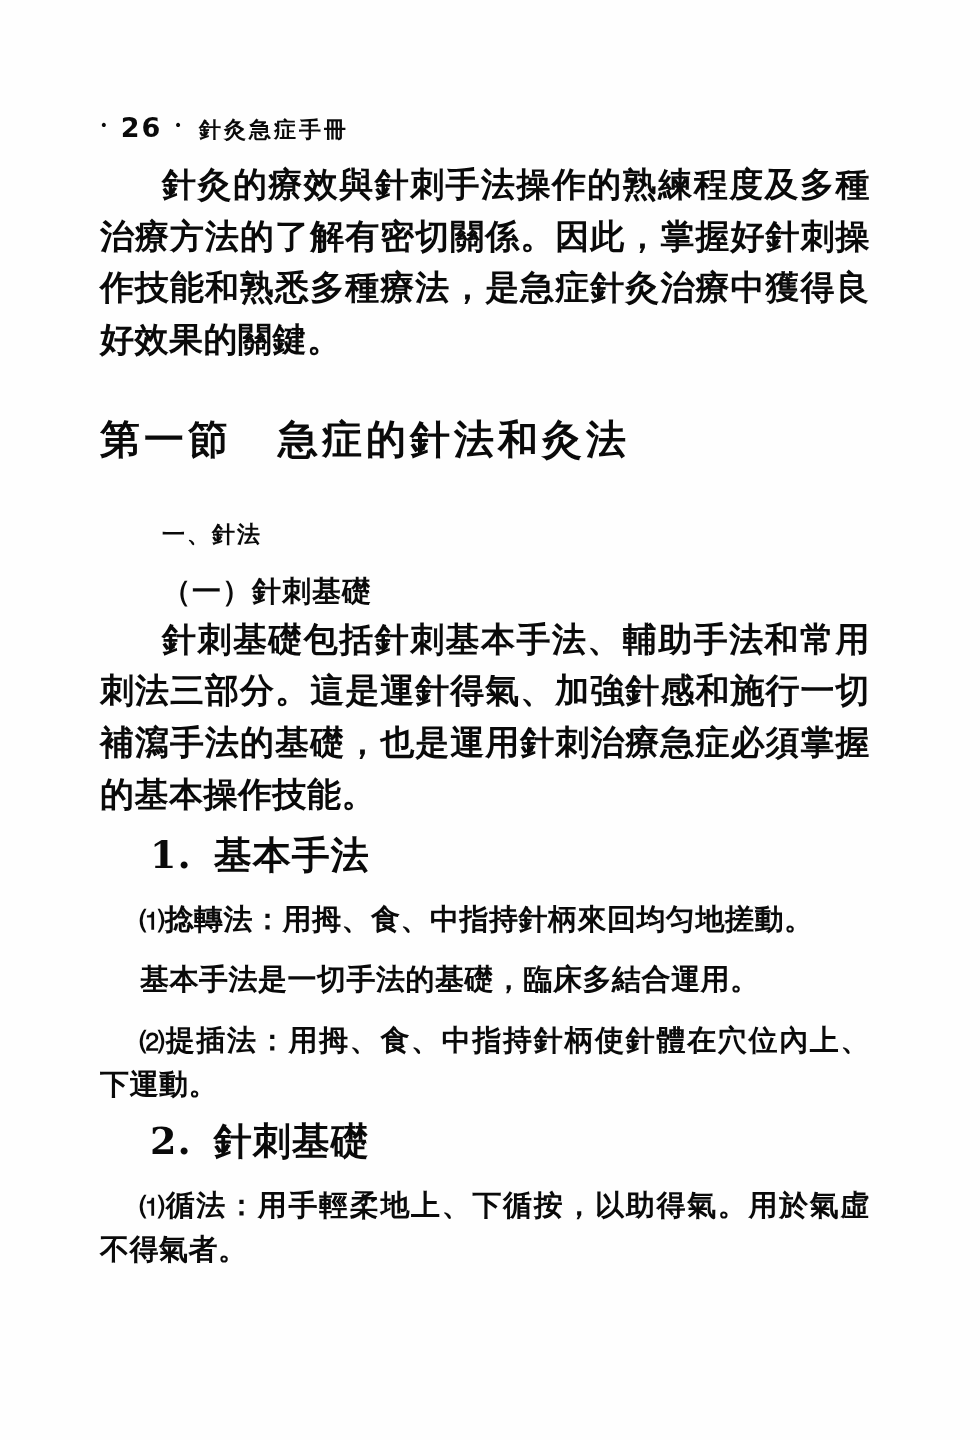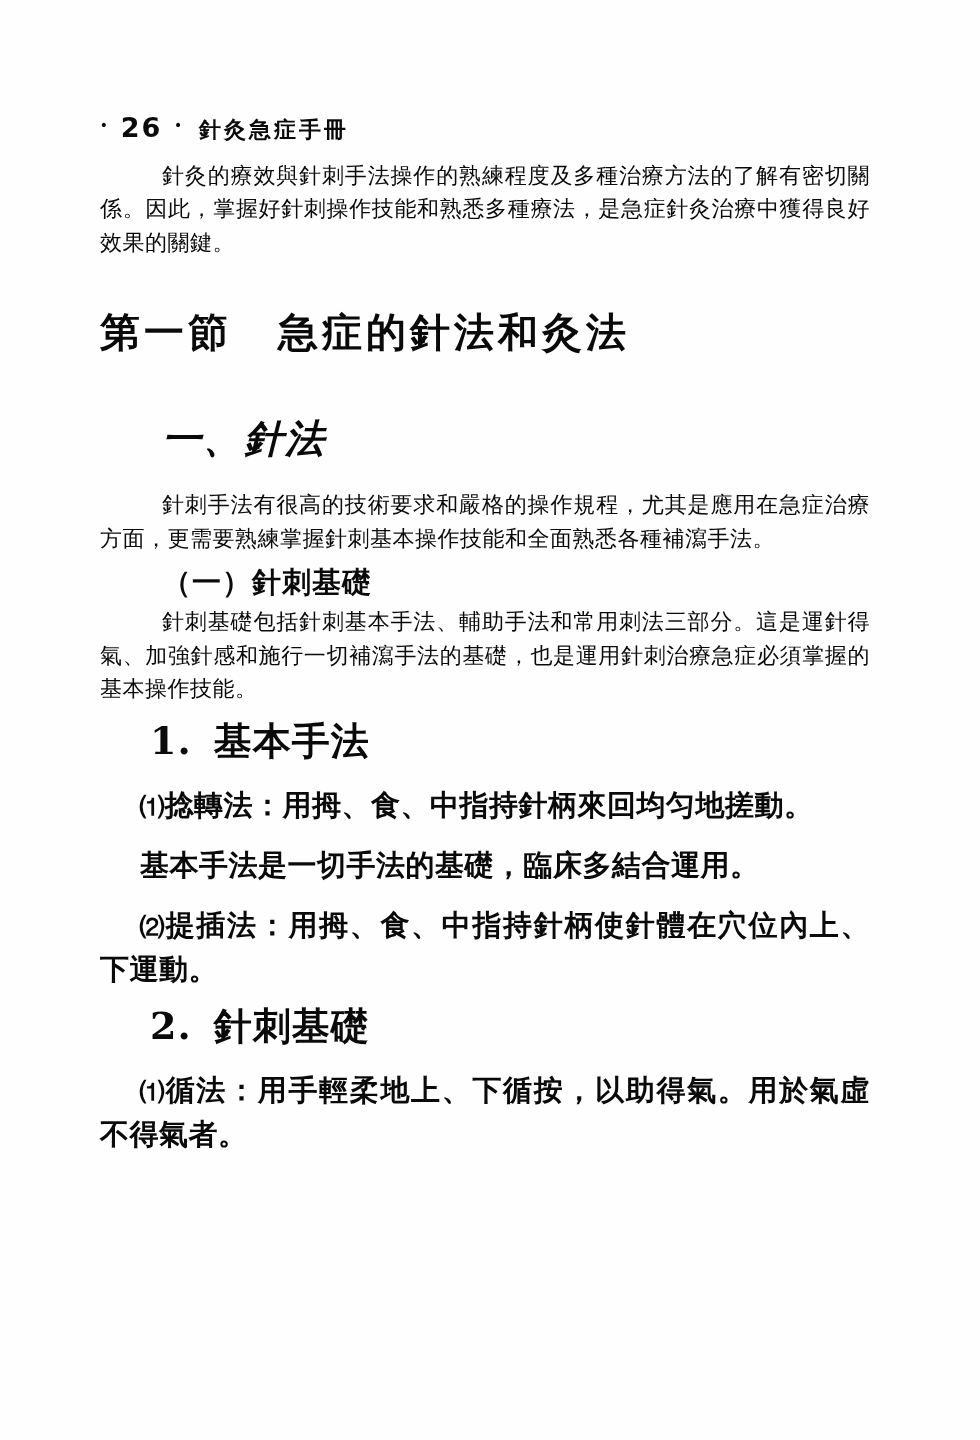--- a/index.html
+++ b/index.html
@@ -50,51 +50,50 @@
     letter-spacing: 2px;
   }
   .header-title {
     font-size: 22px;
     font-weight: bold;
     letter-spacing: 3px;
     margin-left: 4px;
   }
   
   p.para {
-    font-size: 22px;
+    font-size: 34px;
     line-height: 1.52;
     margin: 0 0 2px 0;
     text-align: justify;
     text-justify: inter-ideograph;
     letter-spacing: 0.5px;
-    font-weight: normal;
+    font-weight: bold;
   }
   p.indent {
     text-indent: 62px;
   }
   
   h1.section {
     font-size: 40px;
     font-weight: bold;
     text-align: left;
     letter-spacing: 4px;
     margin: 46px 0 52px 0;
     font-family: "DejaVu Serif", "Liberation Serif", serif;
   }
   h1.section .gap {
     display: inline-block;
     width: 46px;
   }
   h2.subsection {
-    font-size: 39px;
+    font-size: 23px;
     font-weight: bold;
     letter-spacing: 2px;
     margin: 12px 0 22px 0;
     padding-left: 62px;
-    font-style: italic;
   }
   h3.subsub {
     font-size: 29px;
     font-weight: bold;
     letter-spacing: 1px;
     margin: 8px 0 2px 0;
     padding-left: 62px;
   }
   .numbered {
     font-size: 38px;
@@ -135,21 +134,20 @@
     </div>
 
     <p class="para indent">針灸的療效與針刺手法操作的熟練程度及多種治療方法的了解有密切關係。因此，掌握好針刺操作技能和熟悉多種療法，是急症針灸治療中獲得良好效果的關鍵。</p>
 
     <h1 class="section">
       <span>第一節</span><span class="gap"></span><span>急症的針法和灸法</span>
     </h1>
 
     <h2 class="subsection">一、針法</h2>
 
-    <p class="para indent">針刺手法有很高的技術要求和嚴格的操作規程，尤其是應用在急症治療方面，更需要熟練掌握針刺基本操作技能和全面熟悉各種補瀉手法。</p>
 
     <h3 class="subsub">（一）針刺基礎</h3>
 
     <p class="para indent">針刺基礎包括針刺基本手法、輔助手法和常用刺法三部分。這是運針得氣、加強針感和施行一切補瀉手法的基礎，也是運用針刺治療急症必須掌握的基本操作技能。</p>
 
     <div class="numbered">
       <span class="num">1.</span><span>基本手法</span>
     </div>
 
     <p class="item">

